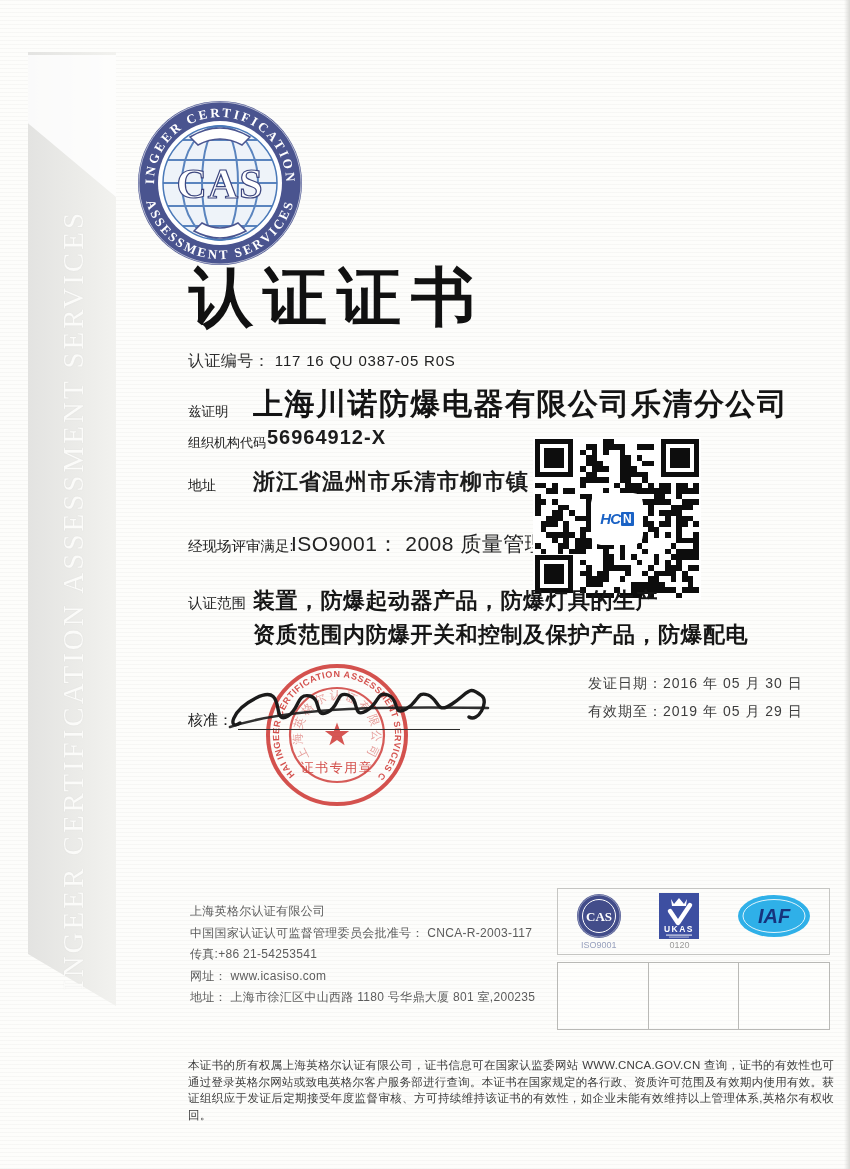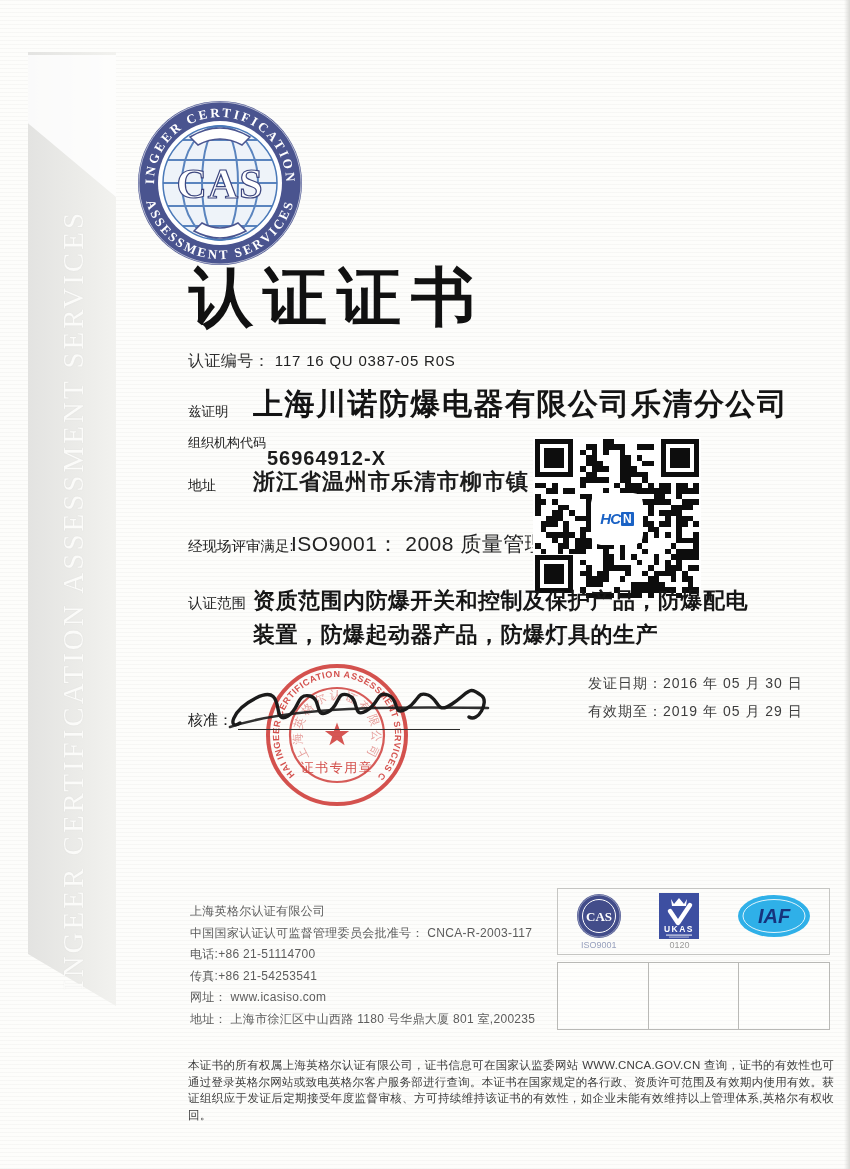--- a/index.html
+++ b/index.html
@@ -36,21 +36,21 @@
     letter-spacing:10px; color:#111; font-family:"Liberation Sans","DejaVu Sans",sans-serif; }
 
   .row-label { color:#2e2e2e; }
   .cert-no-row { position:absolute; left:188px; top:351px; font-size:16px; color:#2b2b2b; letter-spacing:0.4px; }
   .cert-no-row .val { font-size:15px; letter-spacing:0.8px; color:#222; }
 
   .certify-label { position:absolute; left:188px; top:403px; font-size:13.5px; }
   .company-name { position:absolute; left:253px; top:384px; font-size:30px; font-weight:800;
     letter-spacing:1.5px; color:#141414; }
   .orgcode-label { position:absolute; left:188px; top:434px; font-size:13px; }
-  .orgcode-val { position:absolute; left:267px; top:447px; font-size:20px; font-weight:800; letter-spacing:1px; }
+  .orgcode-val { position:absolute; left:267px; top:426px; font-size:20px; font-weight:800; letter-spacing:1px; }
 
   .addr-label { position:absolute; left:188px; top:477px; font-size:14px; }
   .addr-val { position:absolute; left:253px; top:467px; font-size:22px; font-weight:800; letter-spacing:1px; z-index:1; }
 
   .std-label { position:absolute; left:188px; top:537px; font-size:14.5px; }
   .std-val { position:absolute; left:291px; top:530px; font-size:21px; color:#222; letter-spacing:0.5px; z-index:1; }
 
   .scope-label { position:absolute; left:188px; top:594px; font-size:14.5px; }
   .scope-lines { position:absolute; left:253px; top:584px; font-size:22px; font-weight:800;
     line-height:34px; letter-spacing:0.5px; color:#161616; z-index:6; }
@@ -152,22 +152,22 @@
   <div class="orgcode-val">56964912-X</div>
 
   <div class="addr-label">地址</div>
   <div class="addr-val">浙江省温州市乐清市柳市镇</div>
 
   <div class="std-label">经现场评审满足:</div>
   <div class="std-val">ISO9001： 2008 质量管理</div>
 
   <div class="scope-label">认证范围</div>
   <div class="scope-lines">
+    <div>装置，防爆起动器产品，防爆灯具的生产</div>
     <div>资质范围内防爆开关和控制及保护产品，防爆配电</div>
-    <div>装置，防爆起动器产品，防爆灯具的生产</div>
   </div>
 
   <div class="qr">
     <div class="qr-grid">
         <i style="grid-row:1;grid-column:13"></i>
         <i style="grid-row:1;grid-column:14"></i>
         <i style="grid-row:2;grid-column:10"></i>
         <i style="grid-row:2;grid-column:11"></i>
         <i style="grid-row:2;grid-column:13"></i>
         <i style="grid-row:2;grid-column:14"></i>
@@ -486,21 +486,20 @@
       <span>发证日期：</span><span>2016 年 05 月 30 日</span>
     </div>
     <div>
       <span>有效期至：</span><span>2019 年 05 月 29 日</span>
     </div>
   </div>
 
   <div class="issuer">
     <div>上海英格尔认证有限公司</div>
     <div>中国国家认证认可监督管理委员会批准号： CNCA-R-2003-117</div>
-    <div>电话:+86 21-51114700</div>
     <div>传真:+86 21-54253541</div>
     <div>网址： www.icasiso.com</div>
     <div>地址： 上海市徐汇区中山西路 1180 号华鼎大厦 801 室,200235</div>
   </div>
 
   <div class="acc-box">
     <div class="acc-item">
       <svg width="46" height="46" viewBox="-23 -23 46 46">
         <circle cx="0" cy="0" r="22" fill="#434d8a"></circle>
         <circle cx="0" cy="0" r="16.5" fill="none" stroke="#ffffff" stroke-width="1"></circle>

